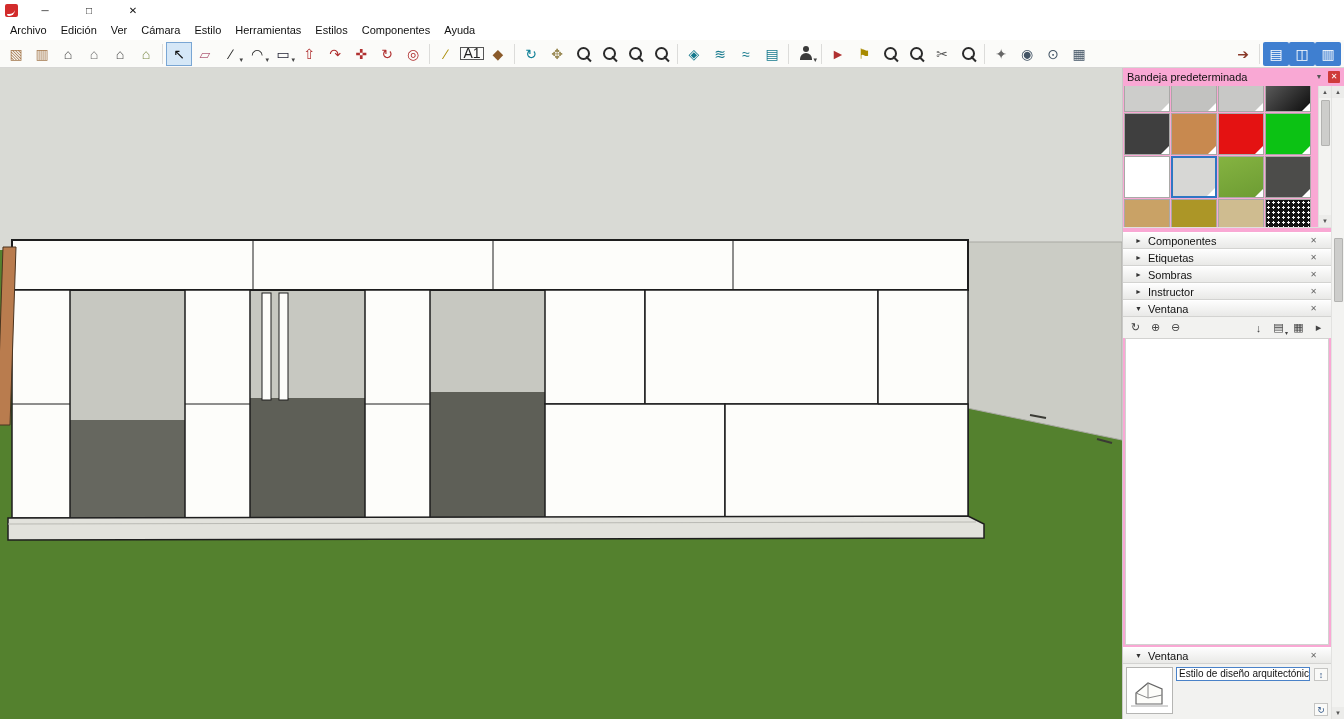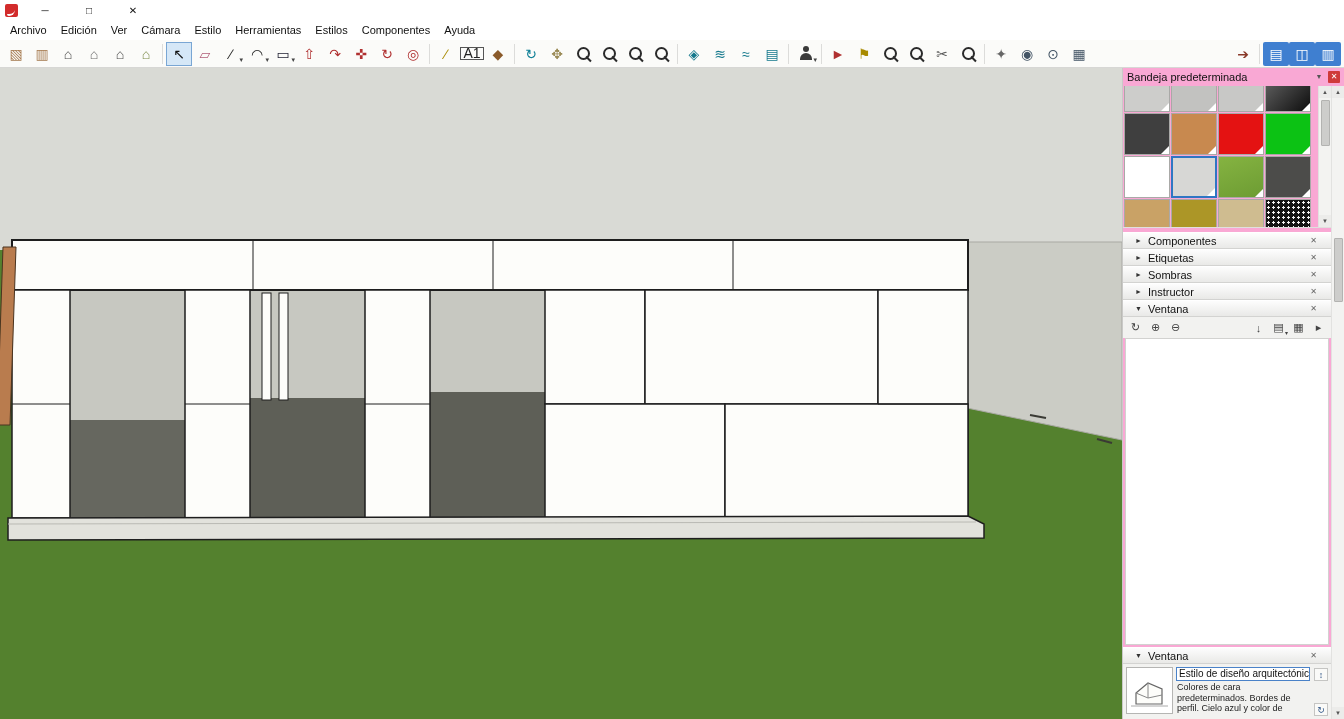--- a/index.html
+++ b/index.html
@@ -572,21 +572,20 @@
               <svg width="45" height="45" viewBox="0 0 45 45">
                 <polygon points="9,25 21,15 35,21 35,36 9,36" fill="#fdfdfa" stroke="#666" stroke-width="1.2"></polygon>
                 <line x1="21" y1="15" x2="21" y2="30" stroke="#888" stroke-width="1"></line>
                 <line x1="9" y1="25" x2="21" y2="30" stroke="#888" stroke-width="1"></line>
                 <line x1="21" y1="30" x2="35" y2="27" stroke="#888" stroke-width="1"></line>
                 <line x1="4" y1="38" x2="41" y2="38" stroke="#aaa" stroke-width="1"></line>
               </svg>
             </div>
             <div class="style-right">
               <div class="style-name">Estilo de diseño arquitectónico</div>
-              <div class="style-desc">Colores de cara predeterminados. Bordes de perfil. Cielo azul y color de</div>
             </div>
             <div class="style-icons">
               <span class="mini-btn">↕</span>
               <span class="mini-btn">↻</span>
             </div>
           </div>
 
         </div>
 
         <div class="vscroll tray-scroll">

